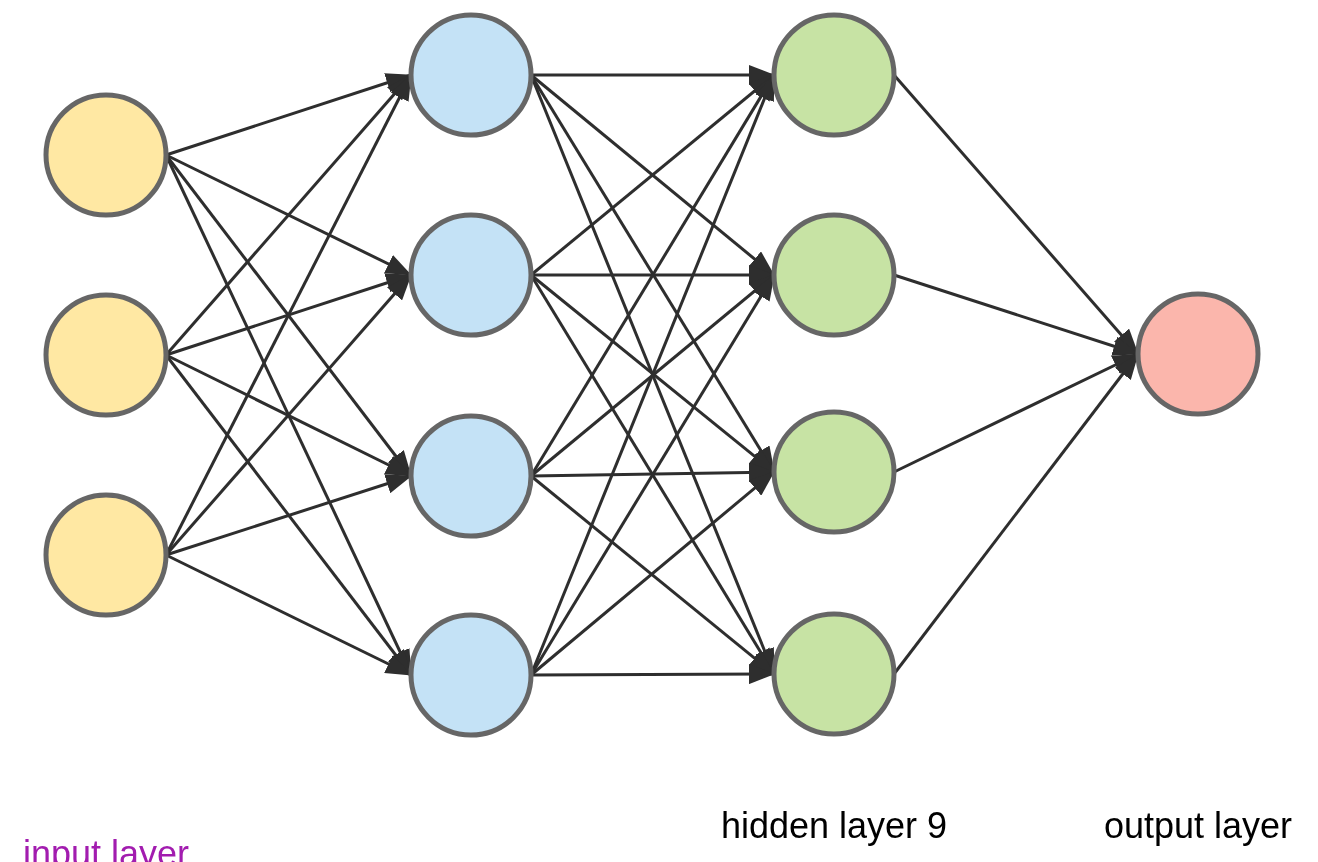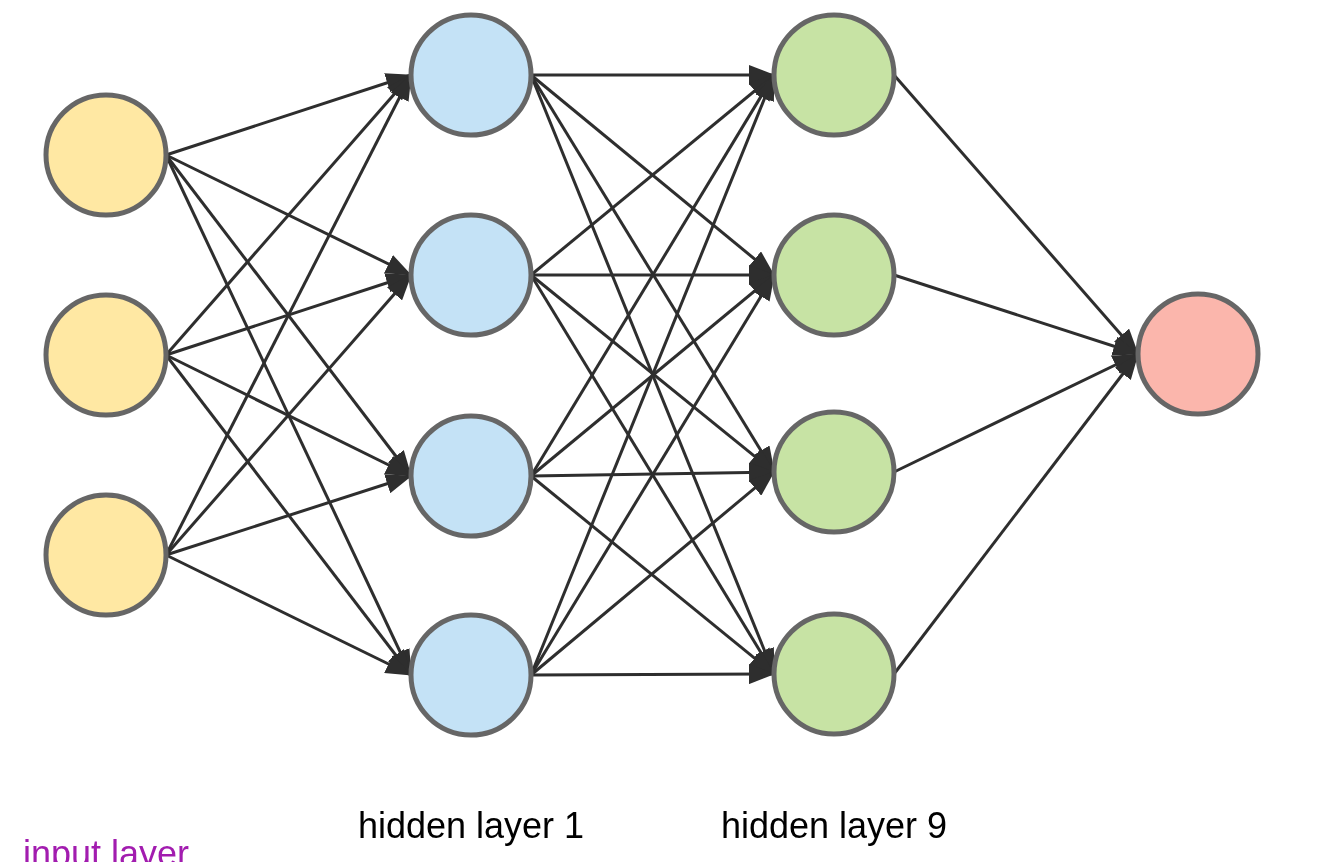--- a/index.html
+++ b/index.html
@@ -83,15 +83,15 @@
         <circle cx="471" cy="476" r="60" fill="#C4E2F6" stroke="#666666" stroke-width="5"></circle>
         <circle cx="471" cy="675" r="60" fill="#C4E2F6" stroke="#666666" stroke-width="5"></circle>
         <circle cx="834" cy="75" r="60" fill="#C7E3A4" stroke="#666666" stroke-width="5"></circle>
         <circle cx="834" cy="275" r="60" fill="#C7E3A4" stroke="#666666" stroke-width="5"></circle>
         <circle cx="834" cy="472" r="60" fill="#C7E3A4" stroke="#666666" stroke-width="5"></circle>
         <circle cx="834" cy="674" r="60" fill="#C7E3A4" stroke="#666666" stroke-width="5"></circle>
         <circle cx="1198" cy="354" r="60" fill="#FBB6AC" stroke="#666666" stroke-width="5"></circle>
       </g>
     </svg>
   <div class="layer-label" style="left: 106px; top: 834px; font-size: 36px; color: #a21caf;">input layer</div>
-  <div class="layer-label" style="left: 471px; top: 806px; font-size: 36px; color: rgb(0, 0, 0);">hidden layer 1</div>
   <div class="layer-label" style="left: 834px; top: 806px; font-size: 36px; color: rgb(0, 0, 0);">hidden layer 9</div>
+  <div class="layer-label" style="left: 1198px; top: 806px; font-size: 36px; color: rgb(0, 0, 0);">output layer</div>
 </div>
 
 </body></html>

